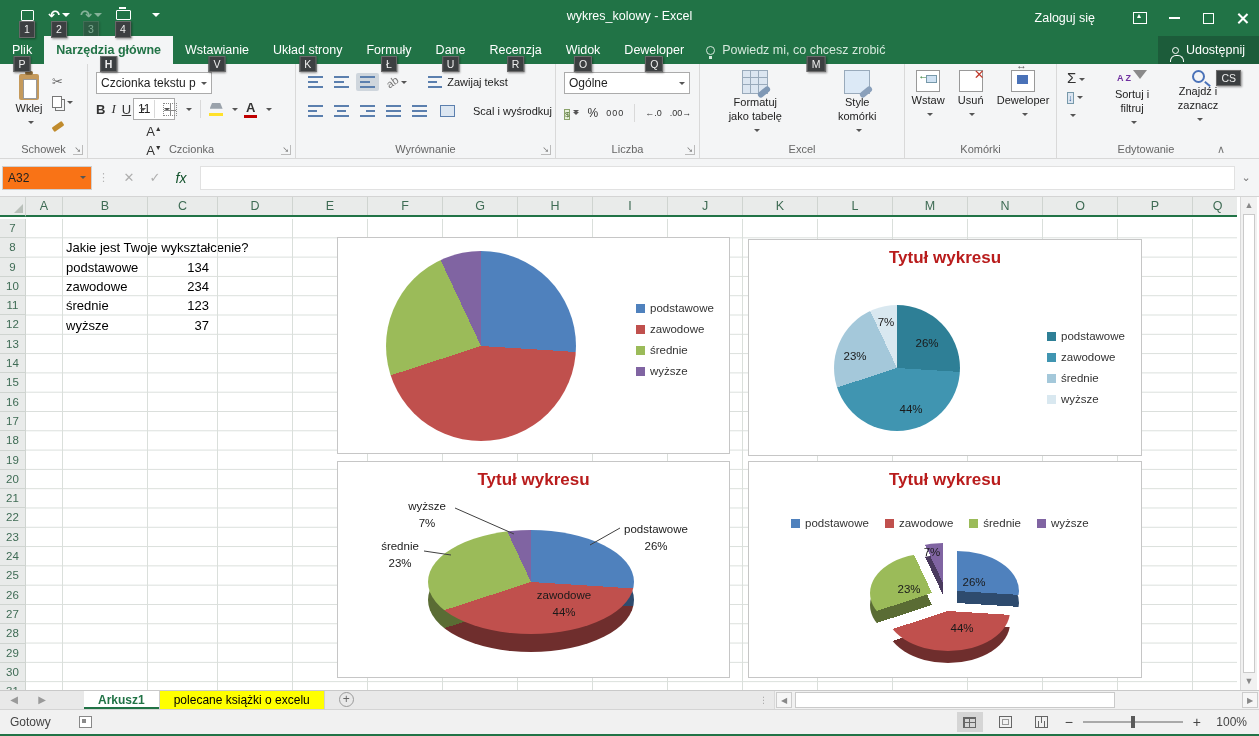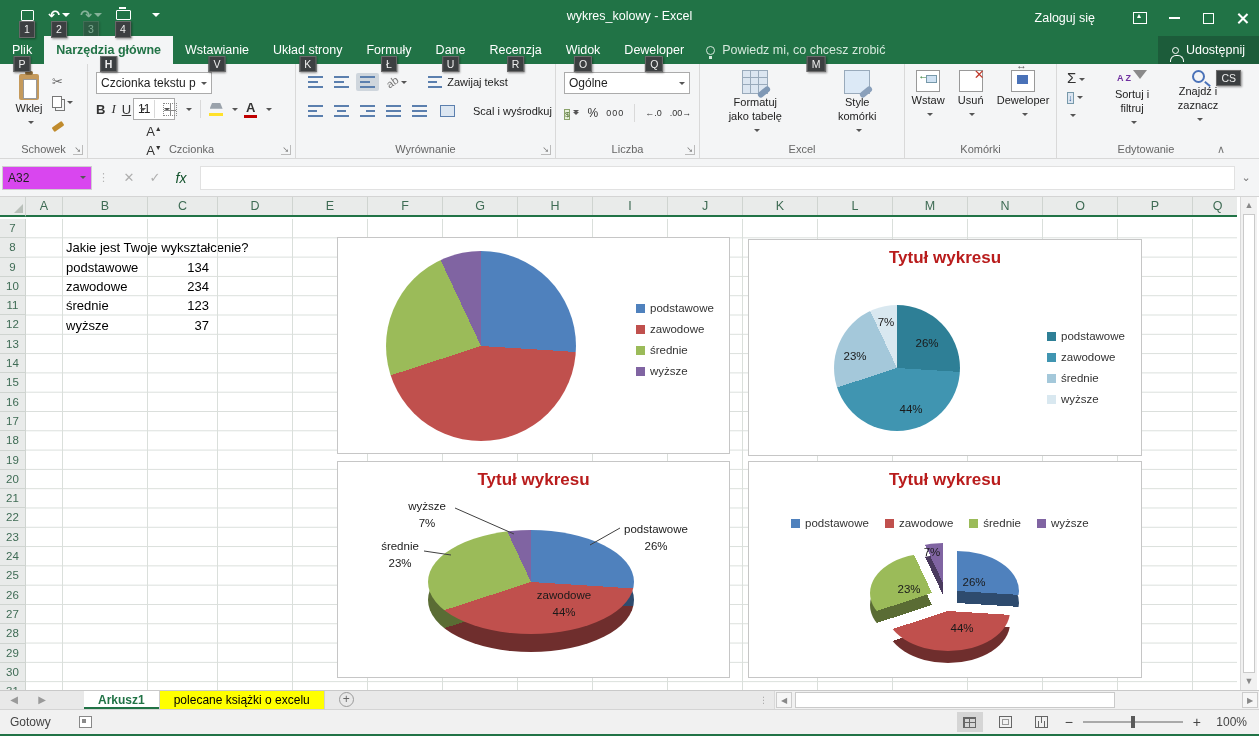--- a/index.html
+++ b/index.html
@@ -121,21 +121,21 @@
   .fillbox { width:12px; height:12px; border:1px solid #79a; background:#dce6f1; color:#2b5797; font-size:9px; line-height:12px; text-align:center; }
   .eras { width:13px; height:7px; background:#e89aa8; transform:rotate(-30deg); border-radius:1px; }
   .azic { font-size:9px; color:#7030a0; font-weight:bold; line-height:1; text-align:center; }
   .funnel { width:0; height:0; border:7px solid transparent; border-top:9px solid #8a8a8a; margin-left:2px; }
   .lens { width:13px; height:13px; border:2px solid #4a72b8; border-radius:50%; position:relative; }
   .lens:after { content:""; position:absolute; left:10px; top:11px; width:7px; height:2px; background:#4a72b8; transform:rotate(40deg); }
   .collapse { position:absolute; right:10px; bottom:2px; color:#777; font-size:11px; }
 
   
   .fbar { position:absolute; top:159px; left:0; right:0; height:38px; background:#f4f5f6; border-bottom:1px solid #d4d4d4; display:flex; align-items:center; padding:0 2px; }
-  .namebox { width:90px; height:24px; background:#d946ef; border:1px solid #cfcfcf; display:flex; align-items:center; justify-content:space-between; padding:0 5px; font-size:12px; color:#222; }
+  .namebox { width:90px; height:24px; background:#f97316; border:1px solid #cfcfcf; display:flex; align-items:center; justify-content:space-between; padding:0 5px; font-size:12px; color:#222; }
   .fsplit { color:#b5b5b5; margin:0 6px; font-size:11px; letter-spacing:1px; }
   .fbtn { width:26px; text-align:center; color:#aeaeae; font-size:13px; }
   .fx { font-style:italic; font-family:Liberation Sans, sans-serif; color:#14532d; font-size:14px; }
   .finput { flex:1; height:24px; background:#fff; border:1px solid #e1e1e1; margin-left:6px; }
   .fexp { width:22px; text-align:center; color:#777; font-size:11px; }
 
   
   .gridwrap { position:absolute; top:197px; left:0; height:493px; width:1259px; background:#fff; }
   .corner { position:absolute; left:0; top:0; width:26px; height:20px; background:#e9ebea; border-right:1px solid #cfd4d0; border-bottom:2px solid #217346; }
   .corner:after { content:""; position:absolute; right:2px; bottom:2px; border-left:9px solid transparent; border-bottom:9px solid #b9c0ba; }

